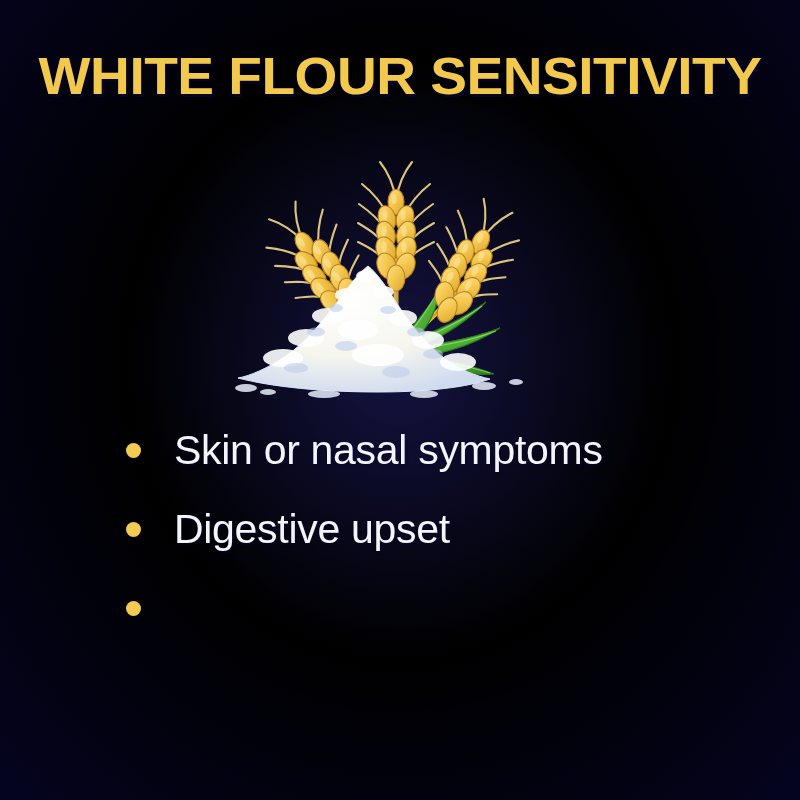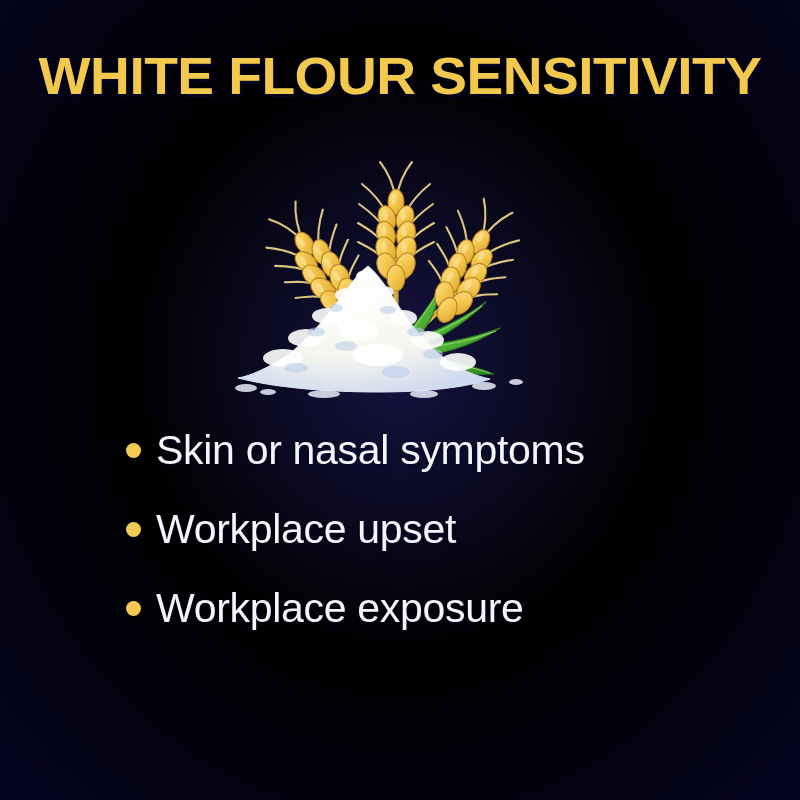--- a/index.html
+++ b/index.html
@@ -90,20 +90,21 @@
     margin-top: 19px;
     margin-right: 15px;
     box-shadow: 0 1px 2px rgba(0,0,0,.3);
   }
   .bullet-text {
     font-size: 41px;
     line-height: 53px;
     color: #f4f4fb;
     letter-spacing: -0.3px;
     text-shadow: 1px 2px 3px rgba(8,6,50,.55);
+    margin-left: 18px;
   }
   .bullet-text .l2 { display: block; }
 </style>
 </head>
 <body>
 
 <div id="poster">
 
   <div class="texture"></div>
   <div class="vignette"></div>
@@ -246,25 +247,24 @@
 
   <div class="bullets">
 
     <div class="bullet-row">
       <span class="bullet-dot"></span>
       <span class="bullet-text">Skin or nasal symptoms</span>
     </div>
 
     <div class="bullet-row">
       <span class="bullet-dot"></span>
-      <span class="bullet-text">Workplace upset</span>
+      <span class="bullet-text">Digestive upset</span>
     </div>
 
     <div class="bullet-row">
       <span class="bullet-dot"></span>
       <span class="bullet-text">
-        <span>Workplace exposure</span>
       </span>
     </div>
 
   </div>
 
 </div>
 
 </body></html>

